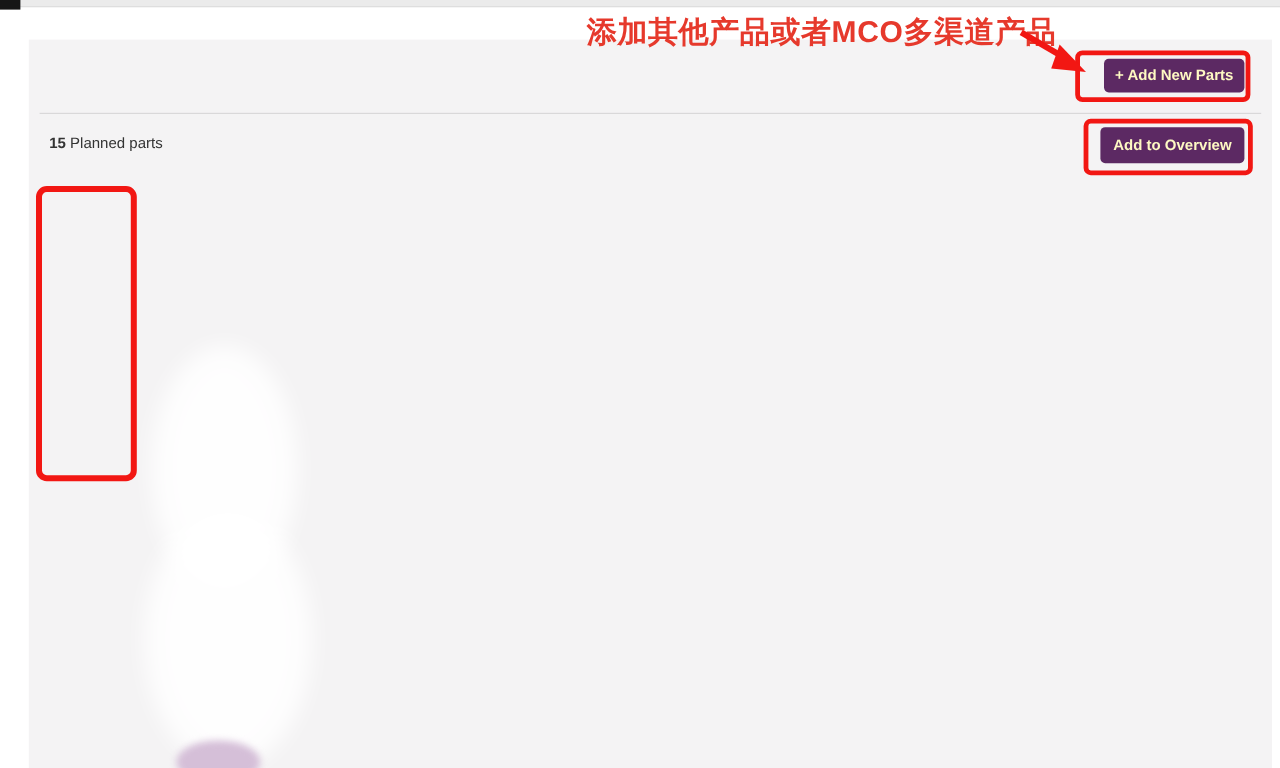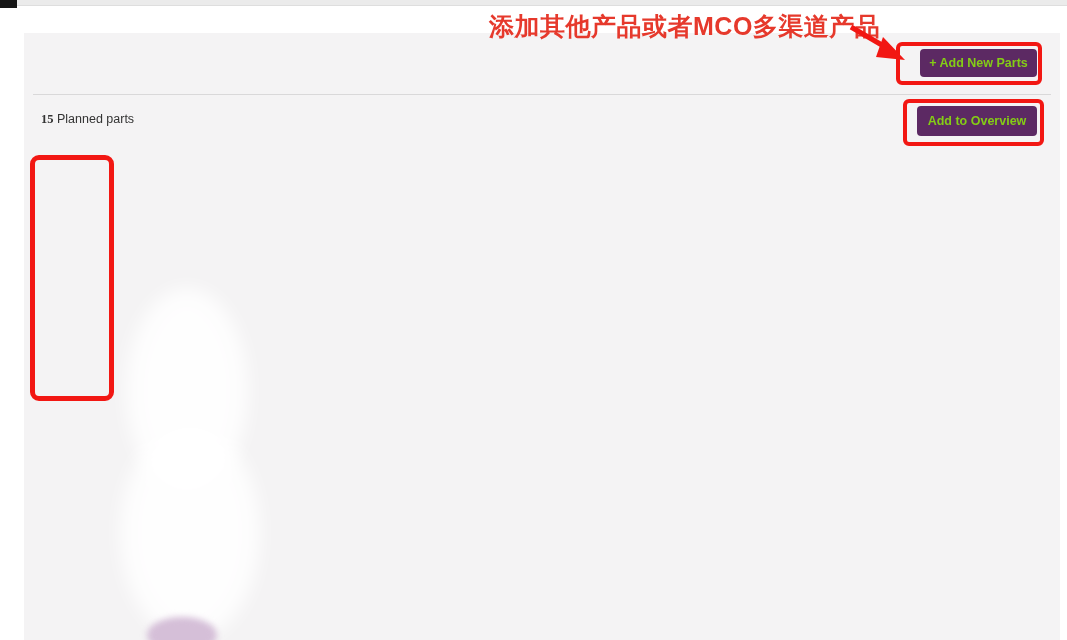--- a/index.html
+++ b/index.html
@@ -10,23 +10,23 @@
   .top-strip { position:absolute; left:0; top:0; width:1067px; height:6px;
                background:#ebebeb; border-bottom:1px solid #dedede; z-index:2; }
   .corner-black { position:absolute; left:0; top:0; width:17px; height:8px; background:#161616; z-index:3; }
 
   
   .card { position:absolute; left:24px; top:33px; width:1036px; height:607px;
           background:#f4f3f4; z-index:1; }
   .panel-title { position:absolute; left:16px; top:17px; font-size:19px; font-weight:700; color:#2d2a2e; }
   .title-divider { position:absolute; left:9px; top:61px; width:1018px; height:1px; background:#d9d8d9; }
   .planned { position:absolute; left:17px; top:79px; font-size:12.5px; color:#333; }
-  .planned b { font-weight:700;font-family:Liberation Serif, serif; }
+  .planned b { font-weight:700; }
 
-  .btn { position:absolute; background:#5c2963; color:#84cc16; border:none; border-radius:4px;
+  .btn { position:absolute; background:#5c2963; color:#fef9c3; border:none; border-radius:4px;
          font-size:12.5px; font-weight:600; font-family:"Liberation Sans", sans-serif;
          cursor:pointer; z-index:6; }
   .btn-add-new { left:920px; top:49px; width:117px; height:28px; }
   .btn-add-container { left:917px; top:106px; width:120px; height:30px; }
 
   
   .table { position:absolute; left:42px; top:155px; width:993px; height:485px; background:#fff; }
   .thead { position:relative; height:45px; border-bottom:2px solid #4f4c4f; }
   .th { position:absolute; top:50%; transform:translateY(-50%); font-size:12.5px; font-weight:700; color:#2d2a2e; }
   .th.part { left:121px; }

